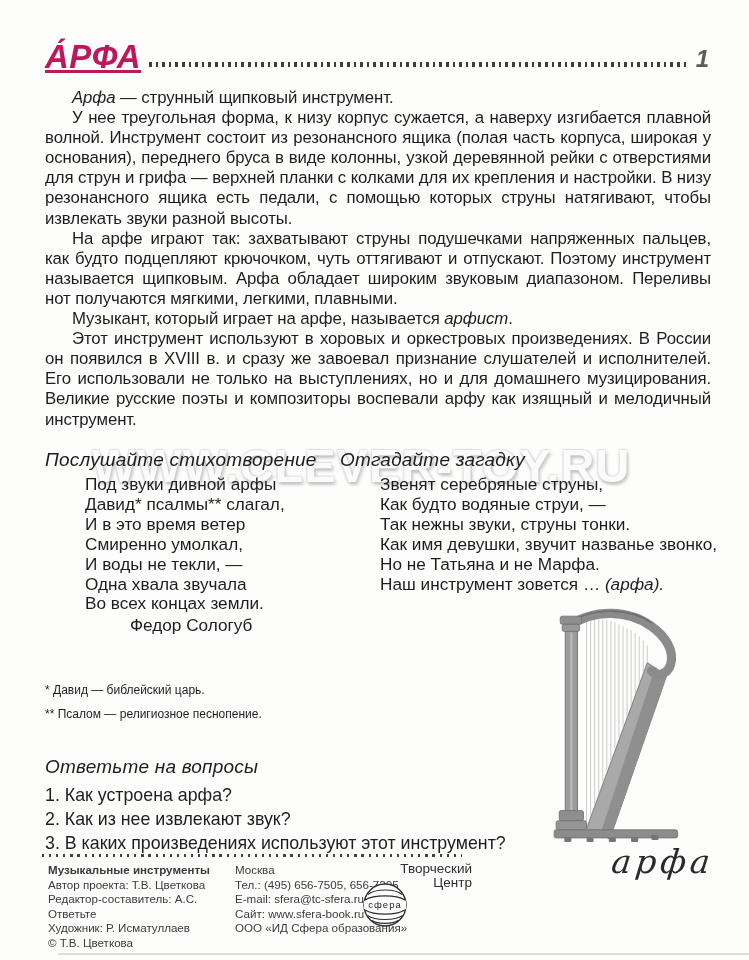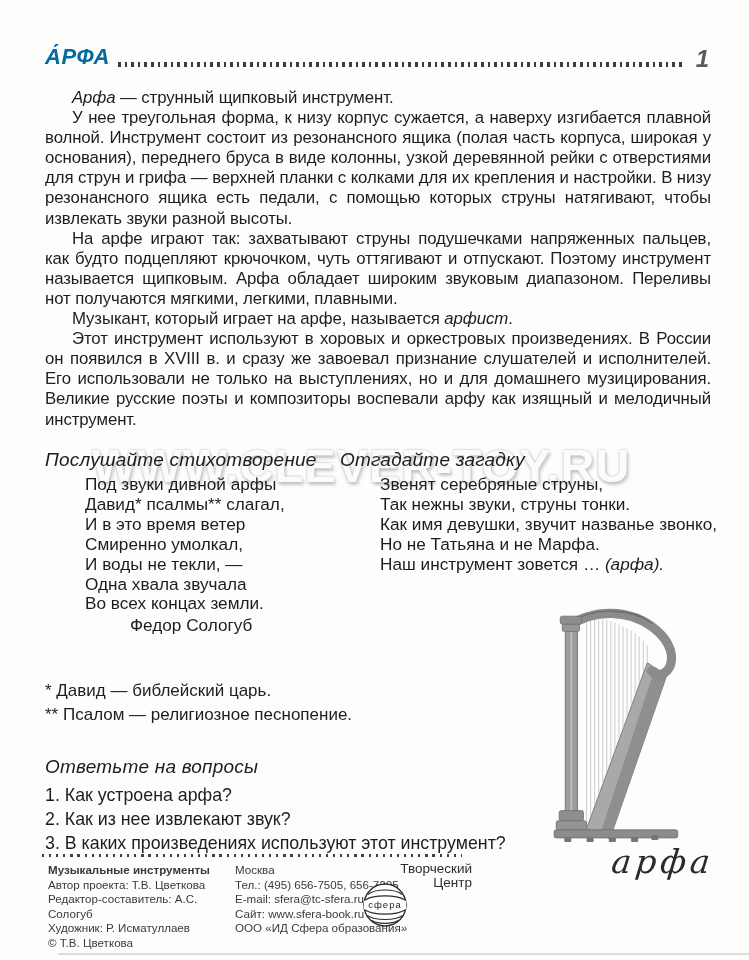--- a/index.html
+++ b/index.html
@@ -4,36 +4,36 @@
 <style>
   html,body{margin:0;padding:0;}
   body{
     width:749px;height:960px;position:relative;overflow:hidden;
     background:#fdfdfc;color:#1d1d1f;
     font-family:"Liberation Sans", sans-serif;
   }
   .layer{position:absolute;z-index:2;}
   
   .header{left:45px;right:40px;top:42px;display:flex;align-items:flex-end;}
-  .title{font-size:22px;font-weight:bold;font-style:italic;letter-spacing:.5px;color:#0369a1;line-height:30px;}
+  .title{font-size:33px;font-weight:bold;font-style:italic;letter-spacing:.5px;color:#be185d;line-height:30px;text-decoration:underline;}
   .leader{flex:1;height:5px;margin:0 10px 5px 8px;
     background:repeating-linear-gradient(90deg,#3c3c3e 0 2.6px,transparent 2.6px 6.6px);}
   .pagenum{font-size:24px;font-style:italic;font-weight:600;color:#5b5b5e;line-height:26px;}
   
   .intro{left:45px;width:666px;top:88px;font-size:16.8px;line-height:20.1px;text-align:justify;letter-spacing:-.1px;}
   .intro p{margin:0;text-indent:27px;}
   
   .cols{left:45px;width:666px;top:449px;display:flex;}
   .col-left{width:295px;flex:0 0 295px;}
   .col-right{flex:1;}
   .sec-h{font-size:19px;font-weight:normal;font-style:italic;margin:0 0 4px 0;letter-spacing:.2px;}
   .verse div{font-size:17.2px;line-height:19.9px;white-space:nowrap;margin-left:40px;}
   .attr{font-size:17.2px;line-height:20px;padding-left:85px;margin-top:1px;}
   
-  .footnotes{left:45px;top:679px;font-size:17px;line-height:23.6px;}
+  .footnotes{left:45px;top:679px;font-size:12px;line-height:23.6px;}
   
   .questions{left:45px;top:756px;}
   .questions .sec-h{margin-bottom:5px;}
   .questions .q{font-size:17.8px;line-height:24.2px;}
   
   .divider{left:42px;top:854px;width:420px;height:3px;
     background:repeating-linear-gradient(90deg,#414141 0 2.2px,transparent 2.2px 7.1px);}
   .footer{left:48px;top:863px;width:412px;display:flex;color:#3a3a3c;
     font-size:11.6px;line-height:14.6px;}
   .fcol1{width:187px;flex:0 0 187px;}
@@ -89,20 +89,21 @@
       <div>И воды не текли, —</div>
       <div>Одна хвала звучала</div>
       <div>Во всех концах земли.</div>
     </div>
     <div class="attr">Федор Сологуб</div>
   </div>
   <div class="col-right">
     <h3 class="sec-h">Отгадайте загадку</h3>
     <div class="verse">
       <div>Звенят серебряные струны,</div>
+      <div>Как будто водяные струи, —</div>
       <div>Так нежны звуки, струны тонки.</div>
       <div>Как имя девушки, звучит названье звонко,</div>
       <div>Но не Татьяна и не Марфа.</div>
       <div><span>Наш инструмент зовется … </span><i>(арфа).</i></div>
     </div>
   </div>
 </div>
 
 <div class="layer footnotes">
   <div>* Давид — библейский царь.</div>
@@ -162,21 +163,21 @@
   </svg>
   <div class="caption">арфа</div>
 </div>
 
 <div class="layer divider"></div>
 
 <div class="layer footer">
   <div class="fcol1">
     <div class="fbold">Музыкальные инструменты</div>
     <div>Автор проекта: Т.В. Цветкова</div>
-    <div>Редактор-составитель: А.С. Сологуб</div>
+    <div>Редактор-составитель: А.С. Ответьте</div>
     <div>Художник: Р. Исматуллаев</div>
     <div>© Т.В. Цветкова</div>
   </div>
   <div class="fcol2">
     <div>Москва</div>
     <div>Тел.: (495) 656-7505, 656-7205</div>
     <div>E-mail: sfera@tc-sfera.ru</div>
     <div>Сайт: www.sfera-book.ru</div>
     <div>ООО «ИД Сфера образования»</div>
   </div>

